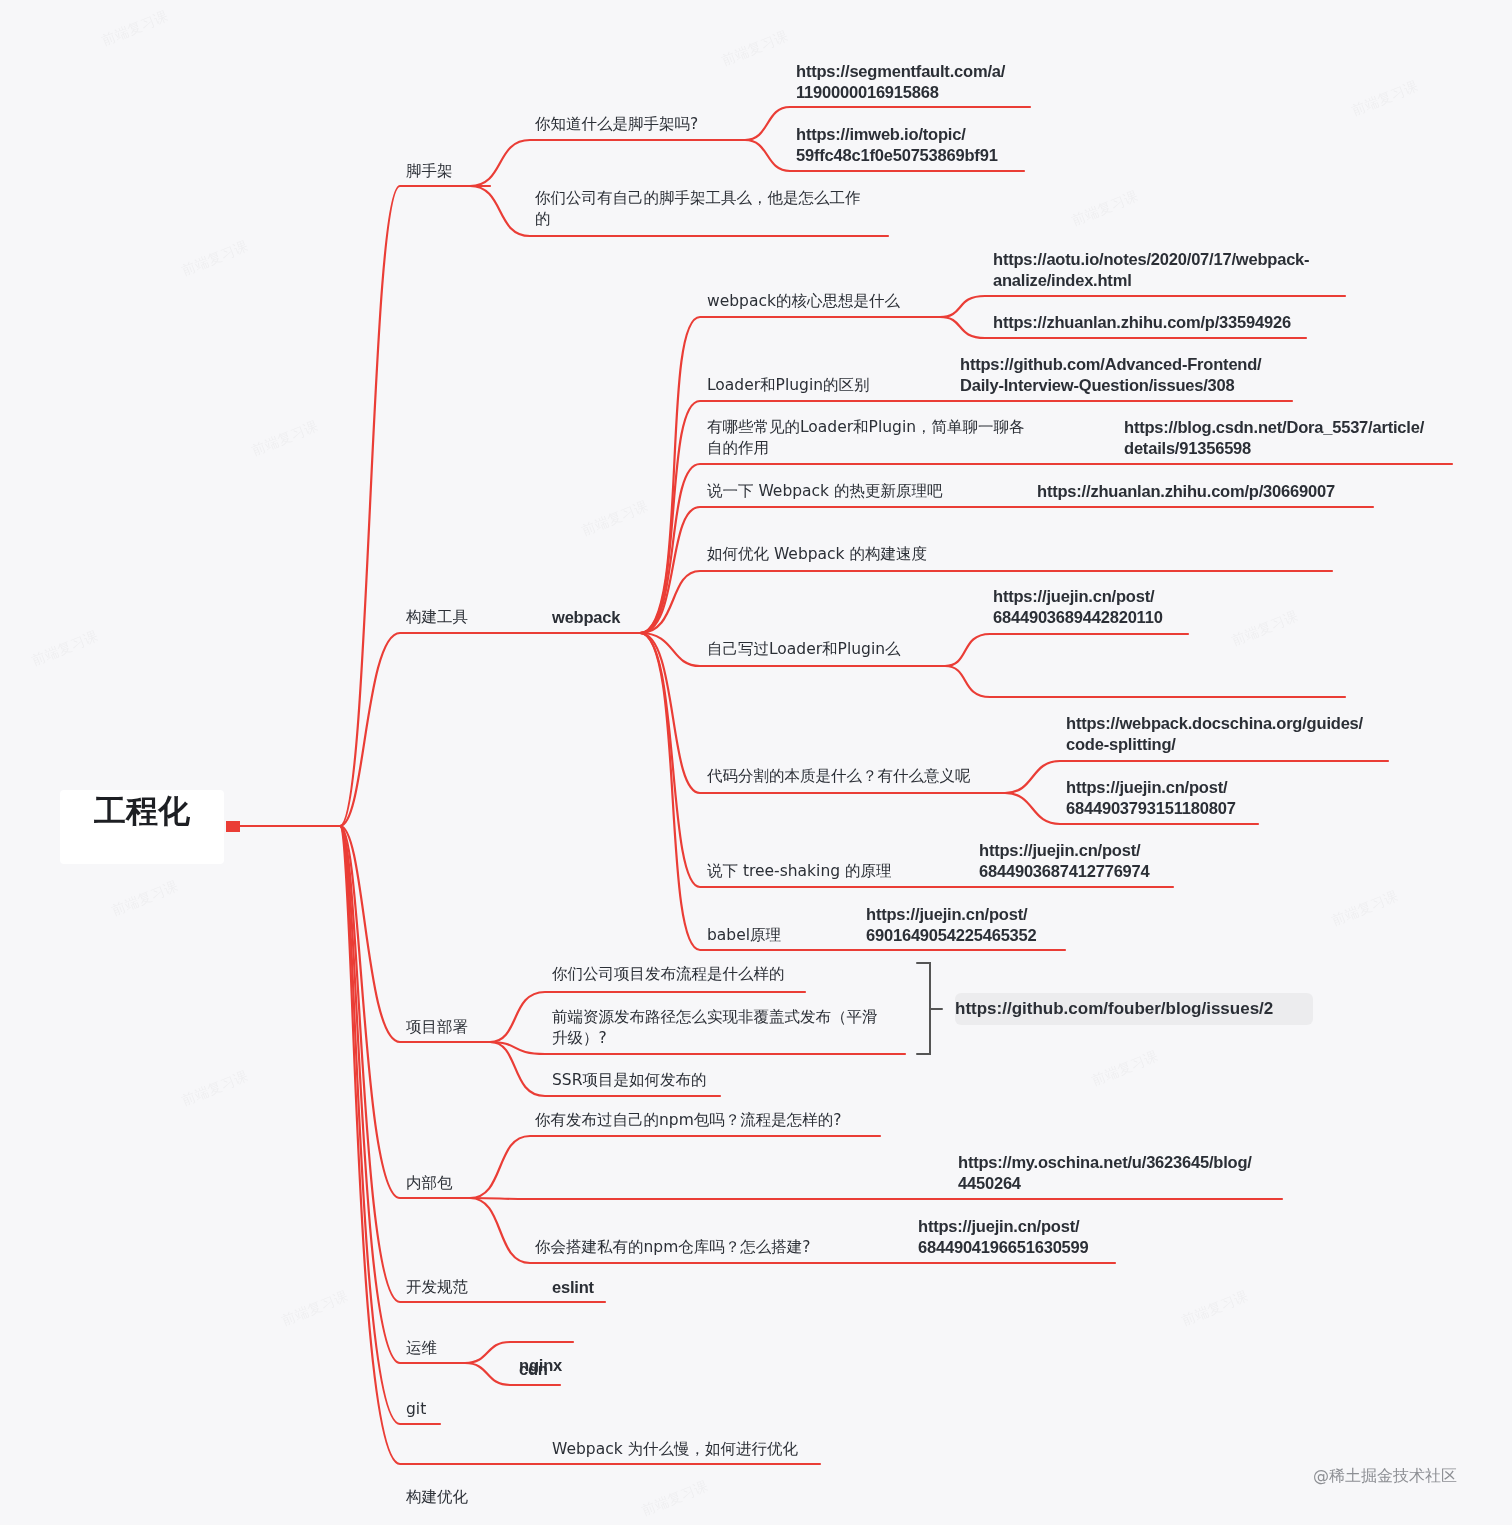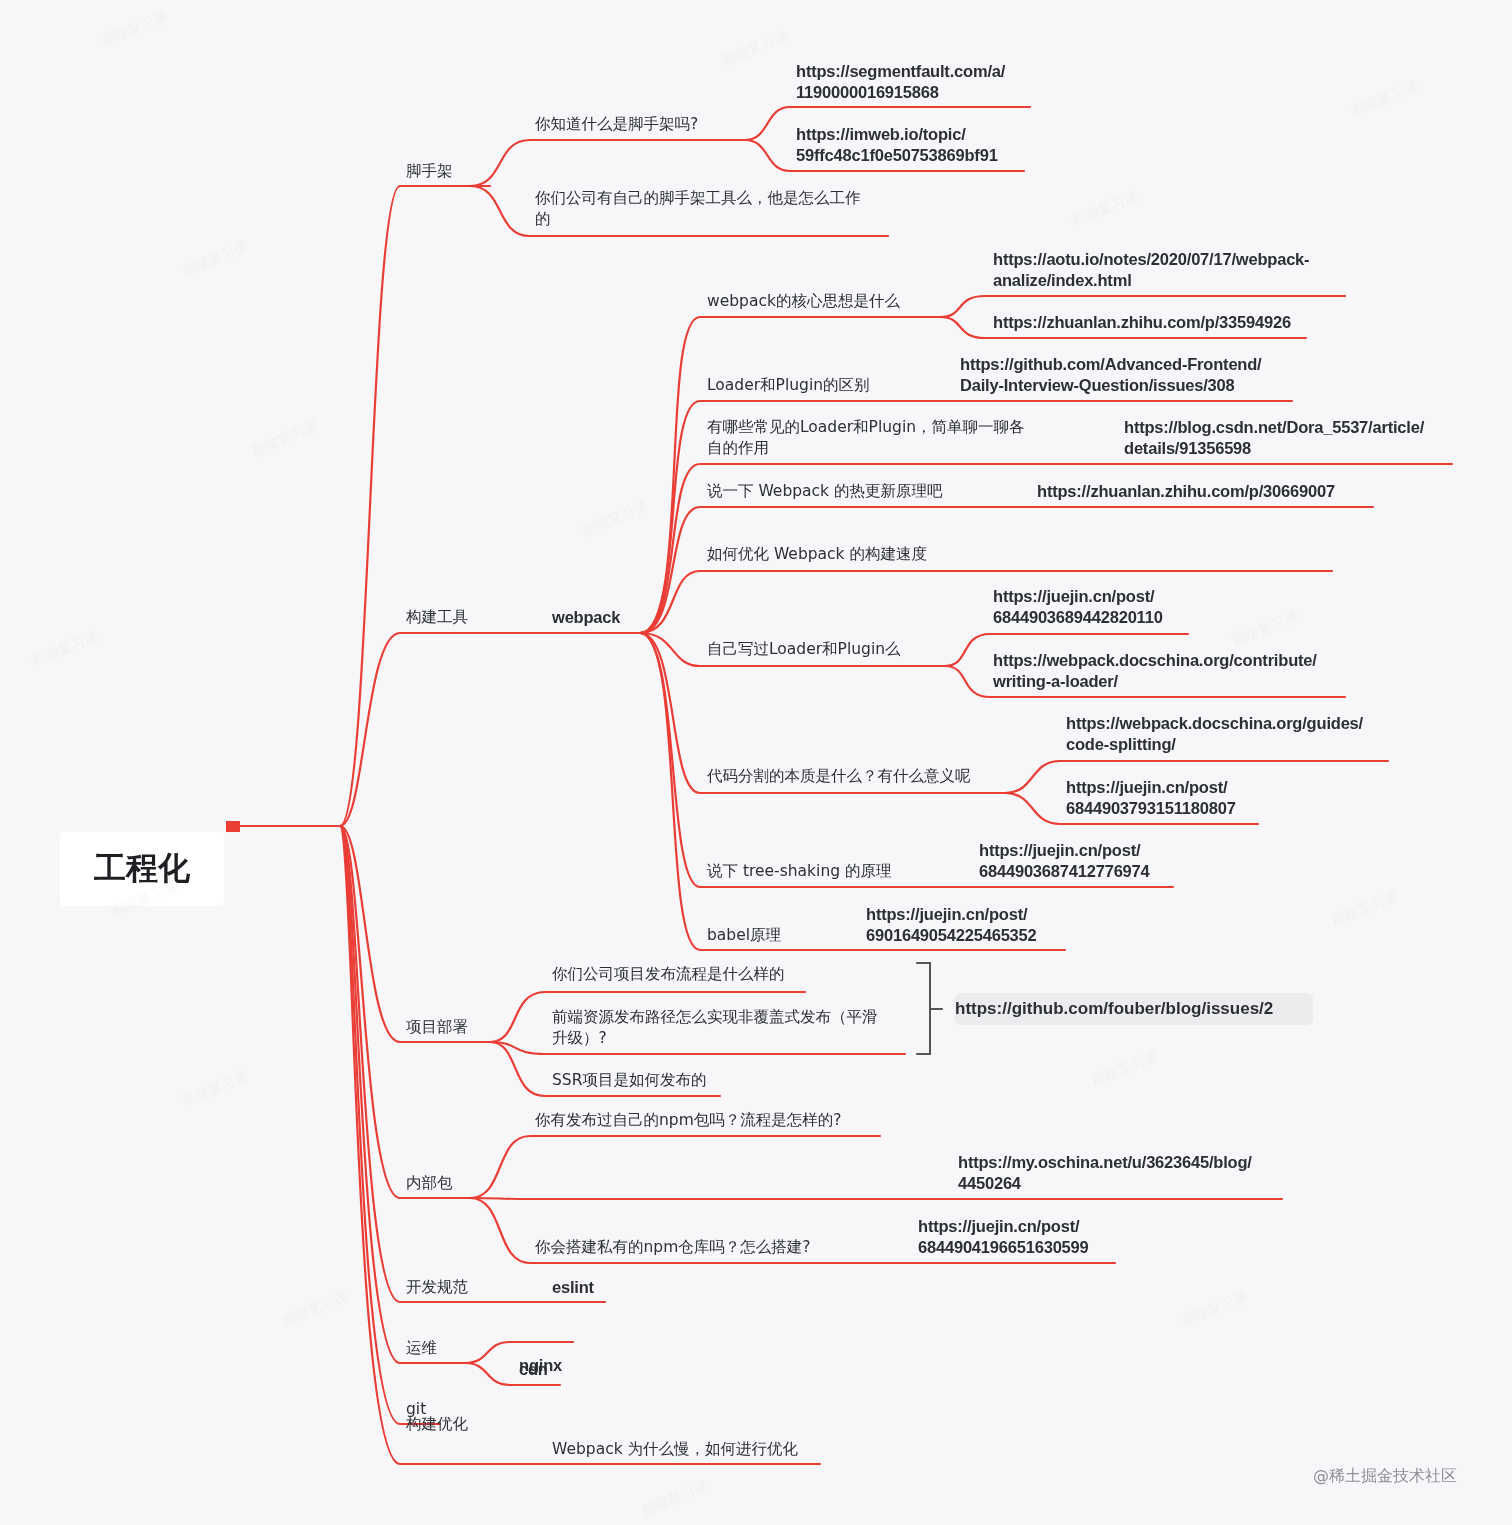--- a/index.html
+++ b/index.html
@@ -10,23 +10,23 @@
     color: #2b2f36;
   }
   #canvas { position: absolute; left: 0; top: 0; width: 1512px; height: 1525px; }
   svg.links { position: absolute; left: 0; top: 0; }
   .lbl {
     position: absolute; font-size: 15.5px; line-height: 21px; white-space: nowrap;
     color: #2b2f36;
   }
   .lbl.url { font-family: "Liberation Sans", sans-serif; font-size: 16.5px; letter-spacing: -0.2px; font-weight: bold; }
   .root {
-    position: absolute; left: 60px; top: 832px; width: 164px; height: 74px;
+    position: absolute; left: 60px; top: 790px; width: 164px; height: 74px;
     background: #ffffff; border-radius: 4px;
-    display: flex; align-items: center; justify-content: center;
+    display: flex; align-items: flex-start; justify-content: center;
     font-size: 32px; font-weight: bold; color: #1d1f23;
     font-family: "DejaVu Sans", sans-serif;
   }
   .root-handle { position: absolute; left: 226px; top: 821px; width: 14px; height: 11px; background: #ea3d36; }
   .summary {
     position: absolute; left: 955px; top: 993px; width: 358px; height: 32px;
     background: #ececee; border-radius: 6px;
     display: flex; align-items: center; justify-content: flex-start;
     font-family: "Liberation Sans", sans-serif; font-weight: bold; font-size: 17px; color: #2b2f36;
   }
@@ -101,21 +101,21 @@
   </div>
   <div class="root-handle"></div>
 
   <div class="lbl" style="left:406px;top:161px">脚手架</div>
   <div class="lbl" style="left:406px;top:607px">构建工具</div>
   <div class="lbl" style="left:406px;top:1017px">项目部署</div>
   <div class="lbl" style="left:406px;top:1173px">内部包</div>
   <div class="lbl" style="left:406px;top:1277px">开发规范</div>
   <div class="lbl" style="left:406px;top:1338px">运维</div>
   <div class="lbl" style="left:406px;top:1399px">git</div>
-  <div class="lbl" style="left:406px;top:1414px">构建优化</div>
+  <div class="lbl" style="left:406px;top:1487px">构建优化</div>
 
   <div class="lbl" style="left:535px;top:114px">你知道什么是脚手架吗?</div>
   <div class="lbl" style="left:535px;top:188px;white-space:pre-line">你们公司有自己的脚手架工具么，他是怎么工作
 的</div>
   <div class="lbl url" style="left:796px;top:61px;white-space:pre-line">https://segmentfault.com/a/
 1190000016915868</div>
   <div class="lbl url" style="left:796px;top:124px;white-space:pre-line">https://imweb.io/topic/
 59ffc48c1f0e50753869bf91</div>
 
   <div class="lbl url" style="left:552px;top:607px">webpack</div>
@@ -135,22 +135,20 @@
 details/91356598</div>
 
   <div class="lbl" style="left:707px;top:481px">说一下 Webpack 的热更新原理吧</div>
   <div class="lbl url" style="left:1037px;top:481px">https://zhuanlan.zhihu.com/p/30669007</div>
 
   <div class="lbl" style="left:707px;top:544px">如何优化 Webpack 的构建速度</div>
 
   <div class="lbl" style="left:707px;top:639px">自己写过Loader和Plugin么</div>
   <div class="lbl url" style="left:993px;top:586px;white-space:pre-line">https://juejin.cn/post/
 6844903689442820110</div>
-  <div class="lbl url" style="left:993px;top:650px;white-space:pre-line">https://webpack.docschina.org/contribute/
-writing-a-loader/</div>
 
   <div class="lbl" style="left:707px;top:766px">代码分割的本质是什么？有什么意义呢</div>
   <div class="lbl url" style="left:1066px;top:713px;white-space:pre-line">https://webpack.docschina.org/guides/
 code-splitting/</div>
   <div class="lbl url" style="left:1066px;top:777px;white-space:pre-line">https://juejin.cn/post/
 6844903793151180807</div>
 
   <div class="lbl" style="left:707px;top:861px">说下 tree-shaking 的原理</div>
   <div class="lbl url" style="left:979px;top:840px;white-space:pre-line">https://juejin.cn/post/
 6844903687412776974</div>

